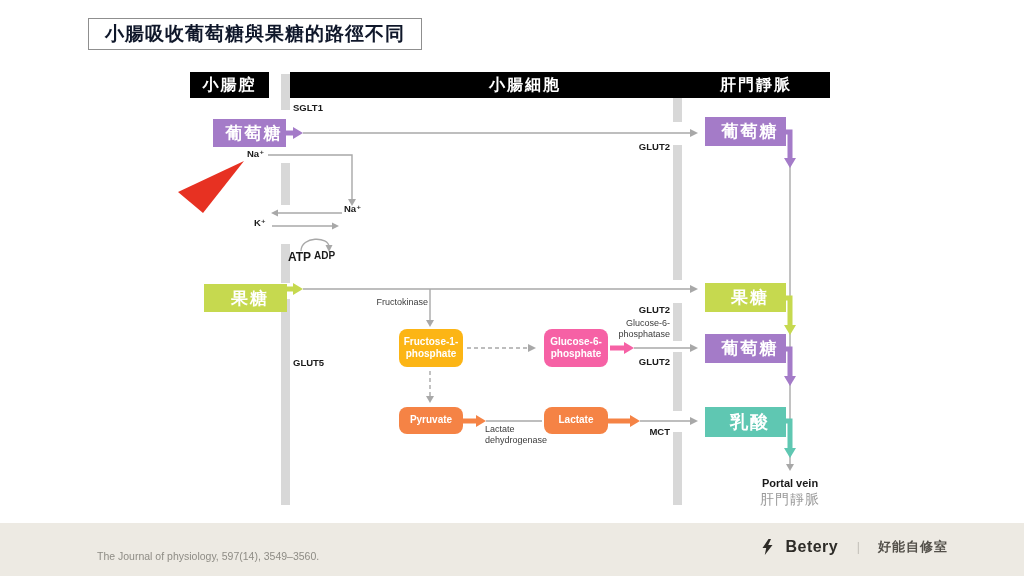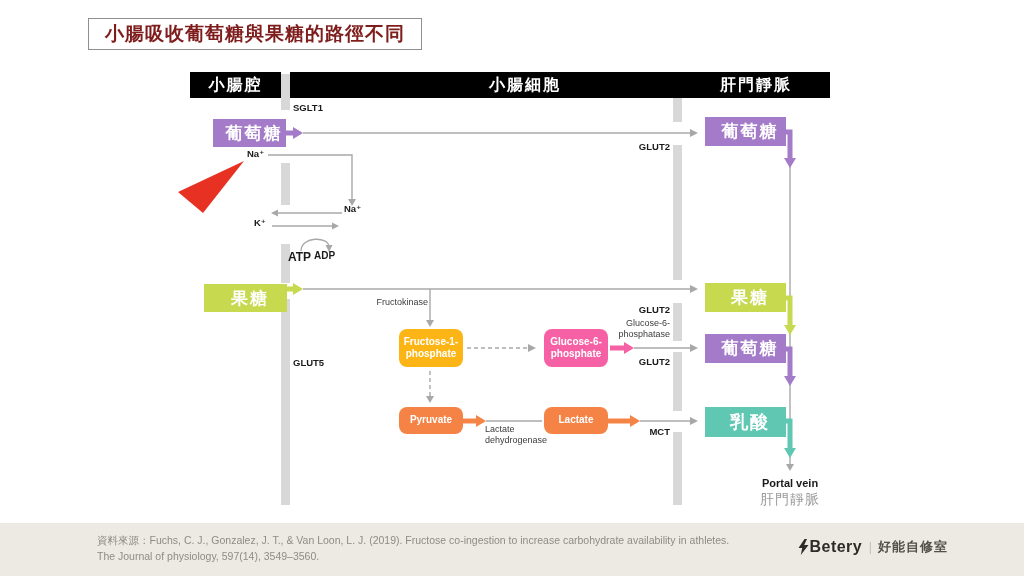--- a/index.html
+++ b/index.html
@@ -2,25 +2,25 @@
 <html style="--c-purple: #a47bc8; --c-green: #c6d94f; --c-teal: #5fc7b2; --c-yellow: #fcb515; --c-pink: #f661a5; --c-orange: #f58345; --c-red: #e73122; --c-line_gray: #a8a8a8; --c-membrane_gray: #d8d8d8; --c-footer_bg: #edeae3; --c-footer_text: #8e8c85;"><head>
 <meta charset="utf-8">
 <style>
   html,body{margin:0;padding:0;background:#fff;}
   #slide{position:relative;width:1024px;height:576px;background:#fff;overflow:hidden;
          font-family:"Liberation Sans","DejaVu Sans",sans-serif;}
   .abs{position:absolute;}
   
   .title-box{left:88px;top:18px;width:332px;height:30px;border:1px solid #8f8f8f;background:#fff;
              display:flex;align-items:center;justify-content:center;font-size:19px;font-weight:bold;
-             color:#7f1d1d;letter-spacing:1px;z-index:5;text-align:center;}
+             color:#0f172a;letter-spacing:1px;z-index:5;text-align:center;}
   
   .colhdr{top:72px;height:26px;background:#000;color:#fff;display:flex;align-items:center;
           justify-content:center;font-size:16px;font-weight:bold;letter-spacing:2px;z-index:4;}
-  #hdr-lumen{left:190px;width:91px;}
+  #hdr-lumen{left:190px;width:79px;}
   #hdr-cell{left:290px;width:382px;padding-left:44px;}
   #hdr-portal{left:682px;width:148px;}
   
   .membrane{width:9px;background:#d8d8d8;z-index:1;}
   .mem-l{left:281px;} .mem-r{left:673px;}
   
   #arrows{left:0;top:0;z-index:2;pointer-events:none;}
   .gline{stroke:var(--c-line_gray);stroke-width:1.4;fill:none;}
   .gdash{stroke:var(--c-line_gray);stroke-width:1.4;fill:none;stroke-dasharray:4 3;}
   .ghead{fill:var(--c-line_gray);}
@@ -53,21 +53,21 @@
   .callout{left:92px;top:185px;width:113px;height:53px;background:var(--c-red);border-radius:6px;
            display:flex;flex-direction:column;align-items:center;justify-content:center;color:#fff;
            font-weight:bold;font-size:15px;line-height:1.55;z-index:3;letter-spacing:1px;}
   
   .pv-en{left:740px;top:477px;width:100px;text-align:center;font-size:11px;font-weight:bold;color:#1a1a1a;z-index:3;}
   .pv-zh{left:740px;top:491px;width:100px;text-align:center;font-size:14px;color:#9a9a9a;letter-spacing:1px;z-index:3;}
   
   .footer{left:0;top:523px;width:1024px;height:53px;background:var(--c-footer_bg);z-index:4;}
   .src{position:absolute;left:97px;color:var(--c-footer_text);font-size:10.5px;white-space:nowrap;}
   .src1{top:11px;} .src2{top:27px;}
-  .logo{position:absolute;right:76px;top:15px;display:flex;align-items:center;gap:0;}
+  .logo{position:absolute;right:76px;top:15px;display:flex;align-items:center;gap:12px;}
   .logo-name{font-size:16px;font-weight:bold;color:#2e2c28;letter-spacing:0.5px;}
   .logo-div{font-size:12px;color:#b4b2aa;margin:0 2px;}
   .logo-suffix{font-size:13px;font-weight:bold;color:#53504a;letter-spacing:1px;}
 </style>
 </head>
 <body>
 
 <div id="slide">
 
   <div class="abs title-box">小腸吸收葡萄糖與果糖的路徑不同</div>
@@ -184,21 +184,20 @@
   <div class="abs lbl-n ralign" style="left:368px;top:297px;width:60px;">Fructokinase</div>
   <div class="abs lbl-n ralign" style="left:610px;top:318px;width:60px;">Glucose-6-</div>
   <div class="abs lbl-n ralign" style="left:610px;top:329px;width:60px;">phosphatase</div>
   <div class="abs lbl-n" style="left:485px;top:424px;">Lactate</div>
   <div class="abs lbl-n" style="left:485px;top:435px;">dehydrogenase</div>
 
   <div class="abs pv-en">Portal vein</div>
   <div class="abs pv-zh">肝門靜脈</div>
 
   <div class="abs footer">
-    <div class="src src1">資料來源：Fuchs, C. J., Gonzalez, J. T., &amp; Van Loon, L. J. (2019). Fructose co-ingestion to increase carbohydrate availability in athletes.</div>
     <div class="src src2">The Journal of physiology, 597(14), 3549–3560.</div>
     <div class="logo">
       <svg width="11" height="16" viewBox="0 0 11 16">
         <polygon points="6.5,0 0.5,9 4.2,9 2.8,16 10.5,6 6.2,6 9,0" fill="#2e2c28"></polygon>
       </svg>
       <span class="logo-name">Betery</span>
       <span class="logo-div">｜</span>
       <span class="logo-suffix">好能自修室</span>
     </div>
   </div>

